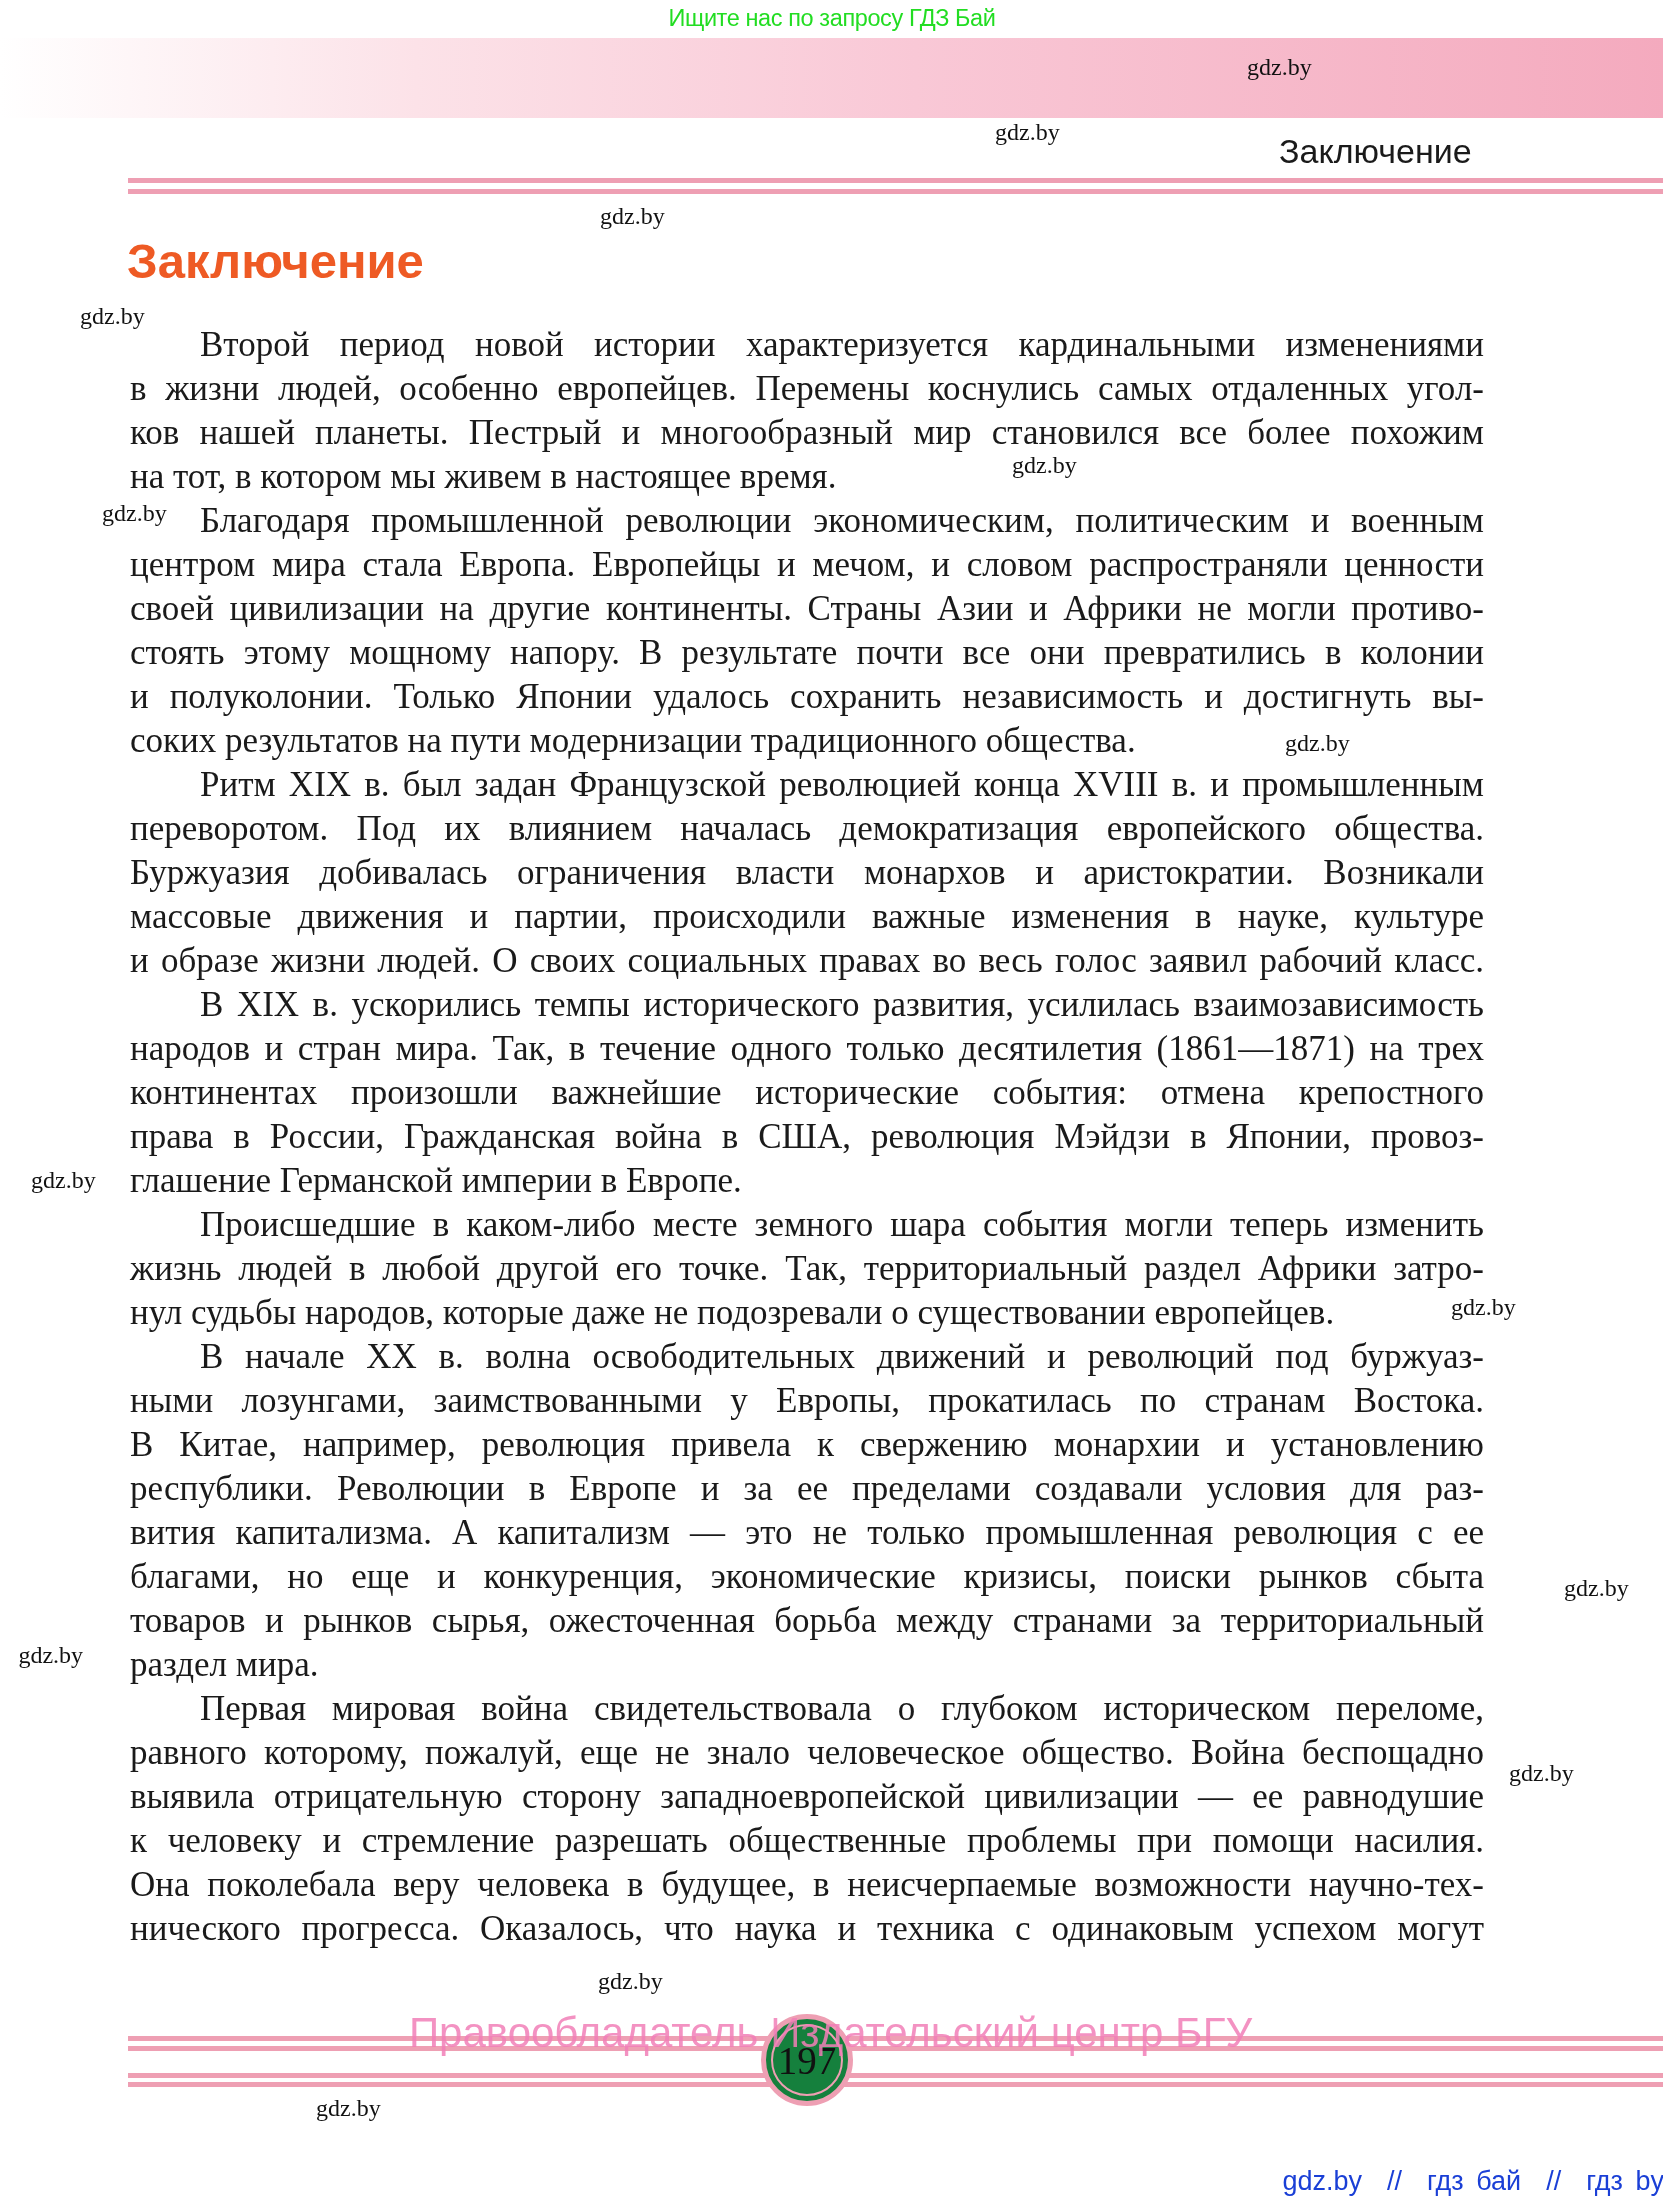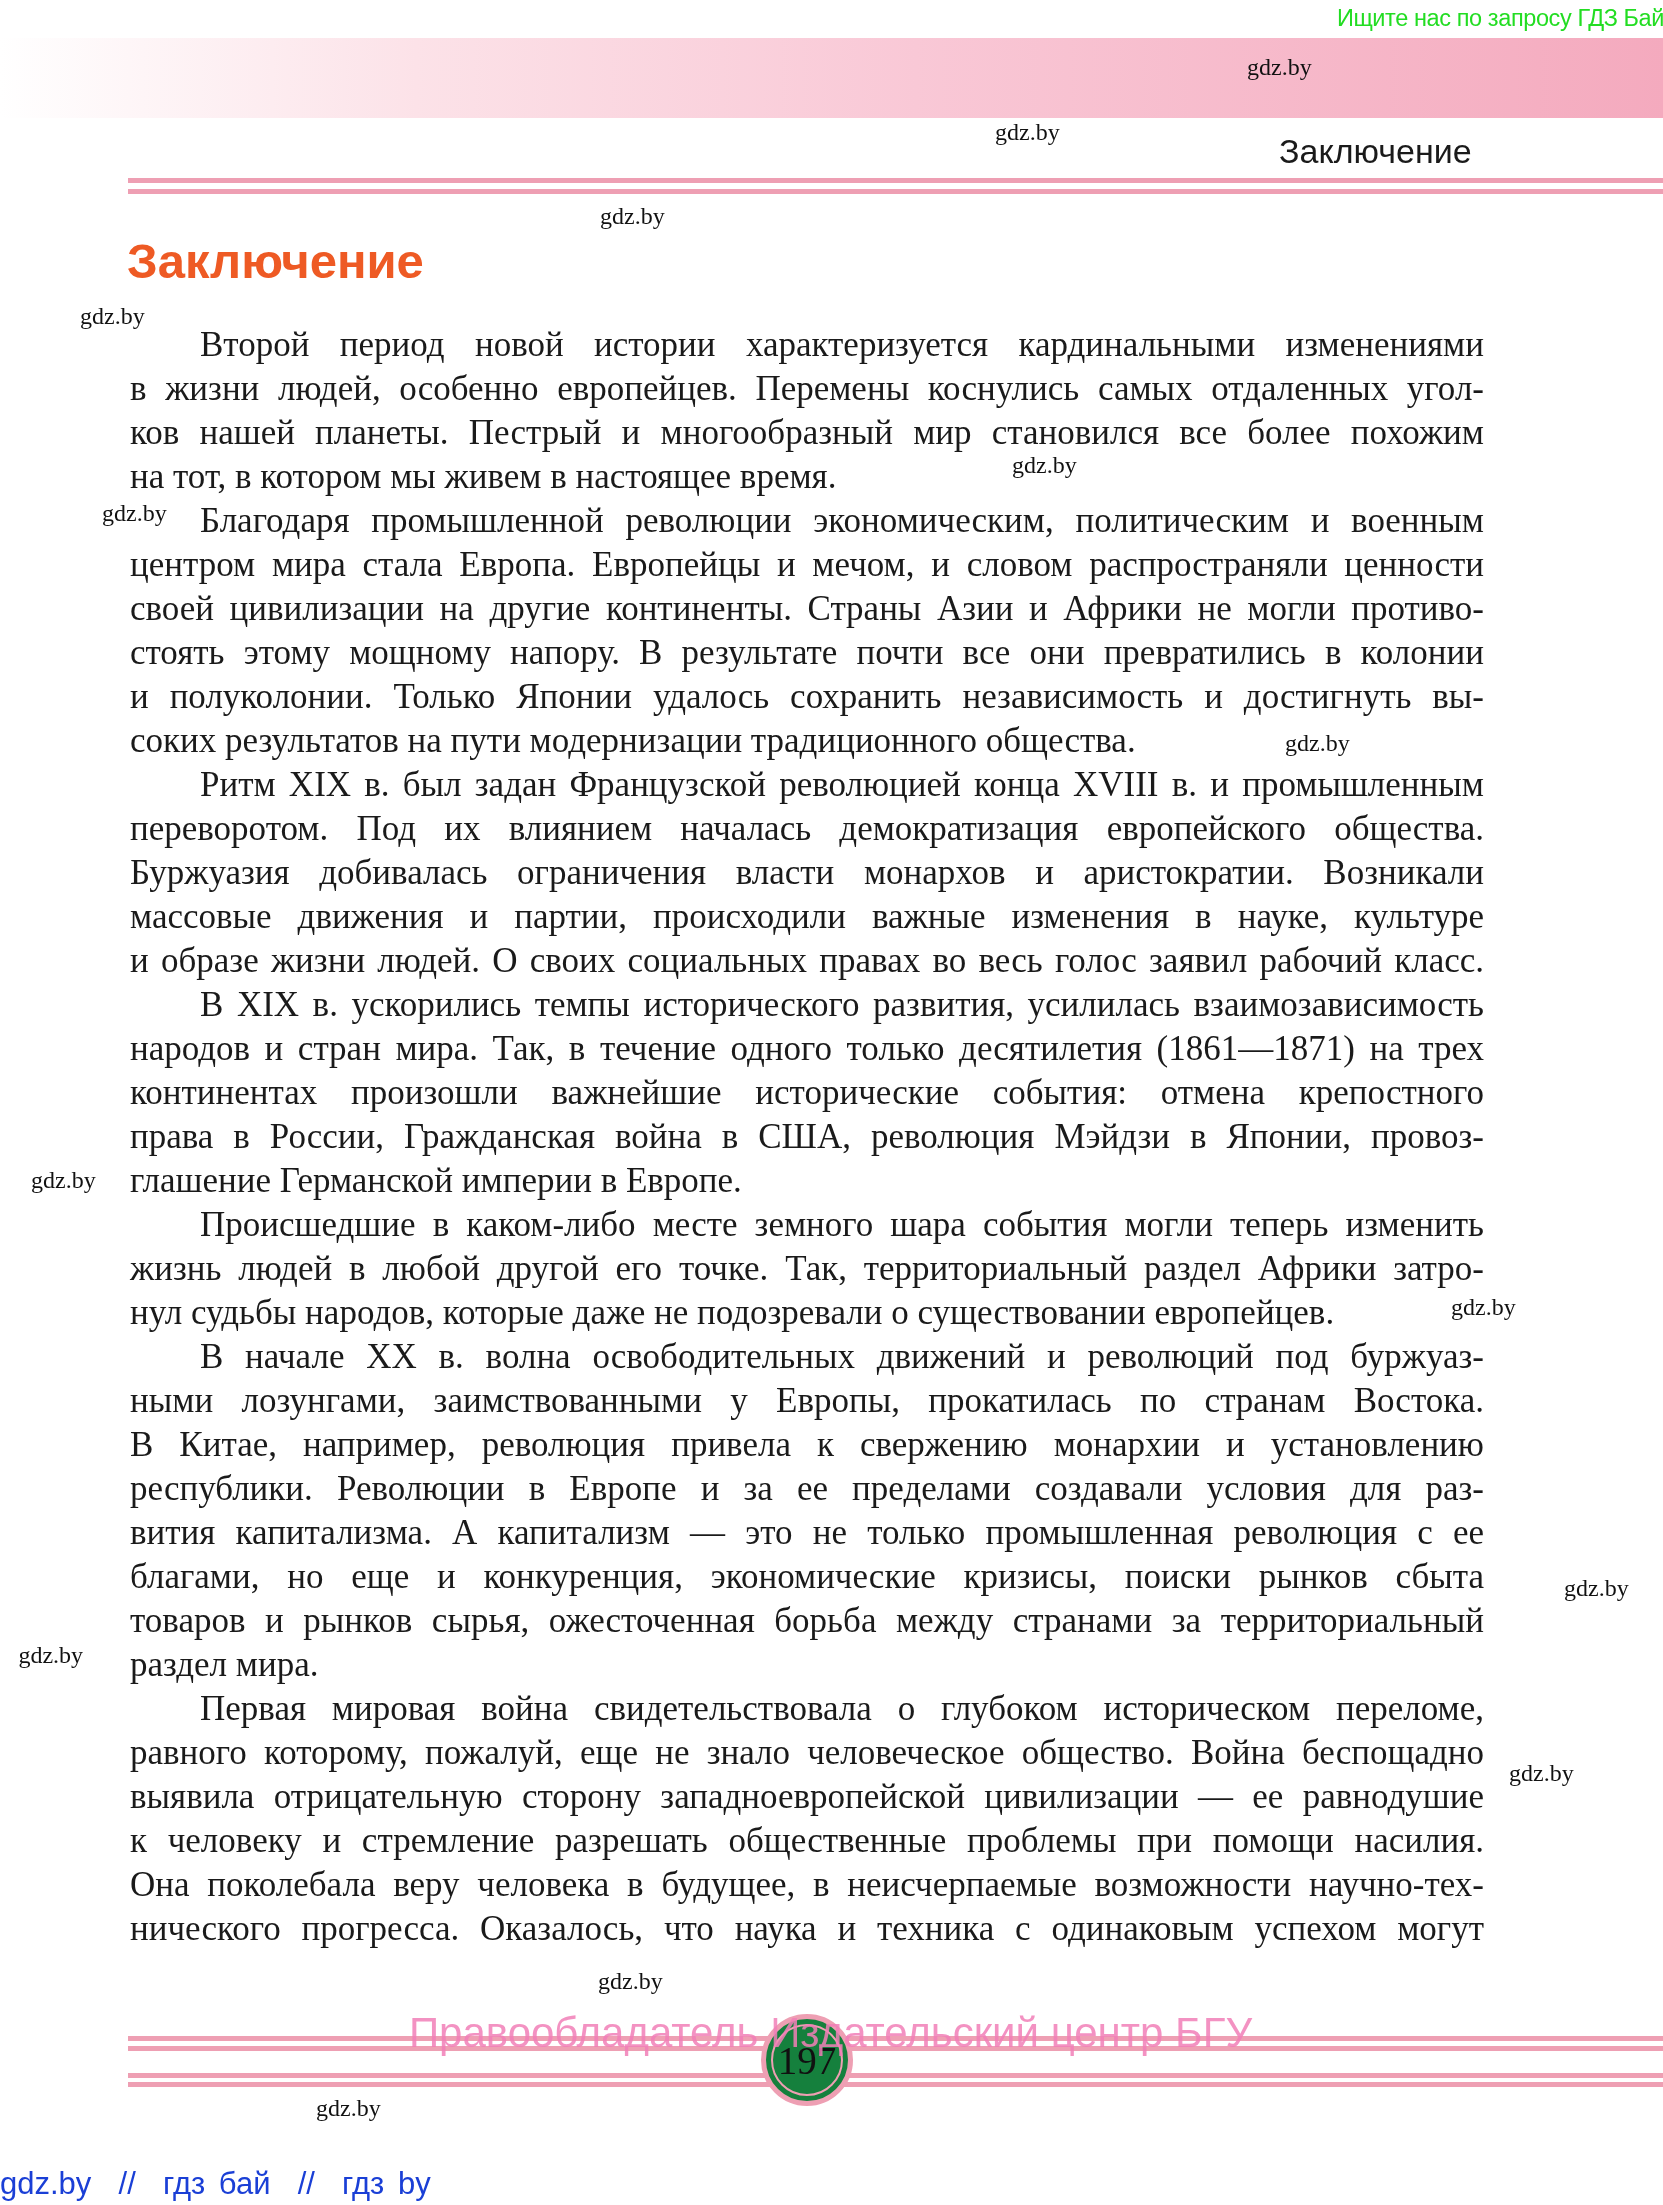--- a/index.html
+++ b/index.html
@@ -3,21 +3,21 @@
 <meta charset="utf-8">
 <style>
   html, body { margin: 0; padding: 0; }
   body {
     width: 1664px; height: 2205px; position: relative; overflow: hidden;
     background: #ffffff;
     font-family: "Liberation Serif", serif;
   }
   .abs { position: absolute; }
   .top-banner {
-    left: 0; top: 5px; width: 1664px; text-align: right;
+    left: 0; top: 5px; width: 1664px; text-align: center;
     font-family: "Liberation Sans", sans-serif; font-size: 23.5px;
     color: #22dd22; letter-spacing: -0.4px;
   }
   .band {
     left: 0; top: 38px; width: 1664px; height: 80px;
     background: linear-gradient(90deg, rgba(255,255,255,1) 0%, rgba(252,226,232,1) 25%, rgba(249,200,214,1) 55%, rgba(244,170,190,1) 100%);
   }
   .wm {
     font-family: Liberation Serif, serif; font-size: 24px; color: #111;
     white-space: nowrap; line-height: 1;
@@ -50,22 +50,22 @@
     left: 761px; top: 2014px; width: 92px; height: 92px; border-radius: 50%;
     border: 5px solid #ee9fb3; box-sizing: border-box; background: #15803d;
     display: flex; align-items: center; justify-content: center;
   }
   .page-circle-inner {
     width: 72px; height: 72px; border-radius: 50%; border: 2.5px solid #ee9fb3;
     box-sizing: border-box; display: flex; align-items: center; justify-content: center;
   }
   .page-num { font-family: "Liberation Serif", serif; font-size: 39px; color: #111; line-height: 1; }
   .footer-links {
-    left: 0; top: 2166px; width: 1664px; text-align: left;
-    font-family: "Liberation Sans", sans-serif; font-size: 31px; color: #1a3fd6;
+    left: 0; top: 2166px; width: 1664px; text-align: right;
+    font-family: "Liberation Sans", sans-serif; font-size: 27px; color: #1a3fd6;
     word-spacing: 5px;
   }
 </style>
 </head>
 <body>
 
 <div class="abs top-banner">Ищите нас по запросу ГДЗ Бай</div>
 
 <div class="abs band"></div>
 

